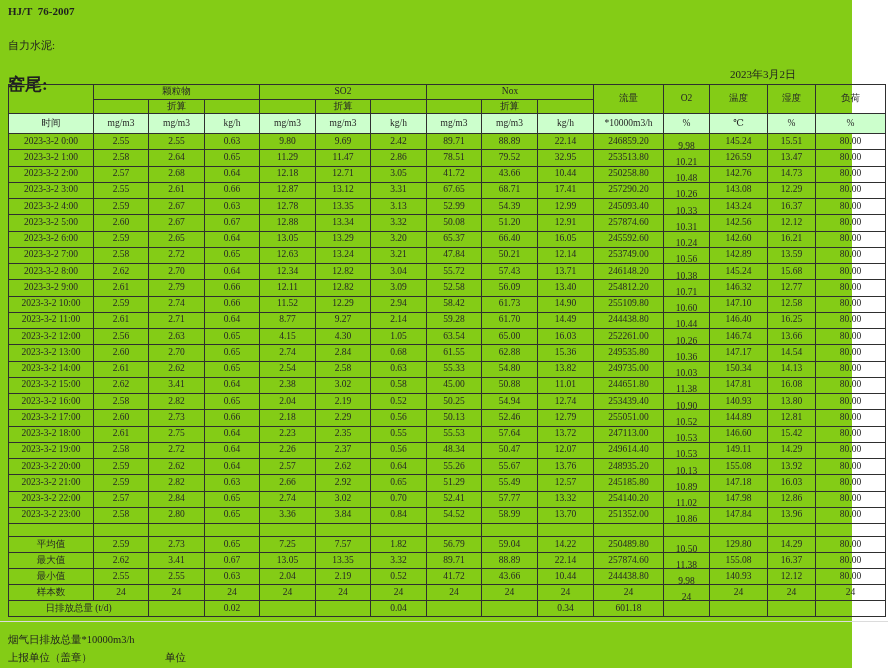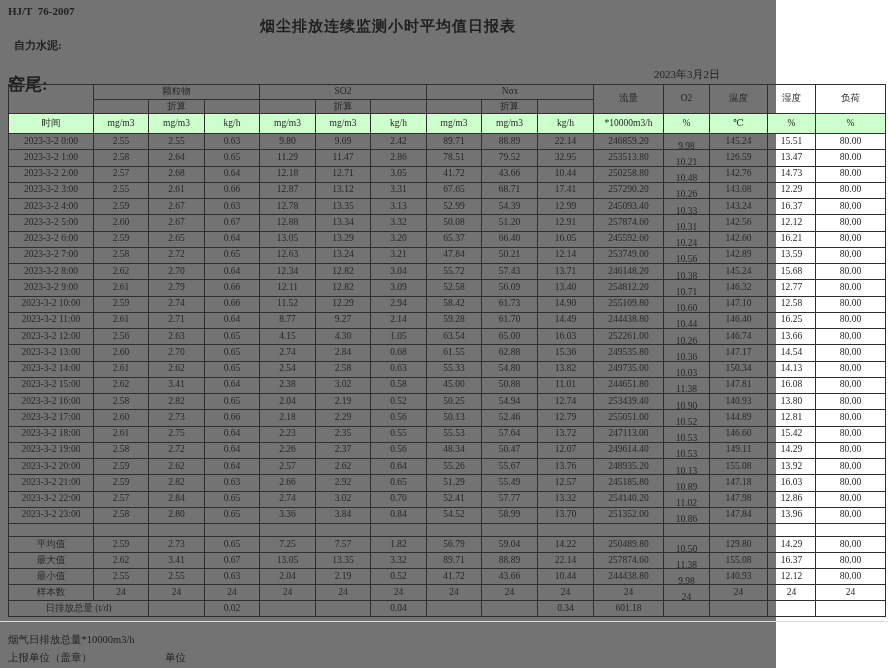--- a/index.html
+++ b/index.html
@@ -1,33 +1,33 @@
 <!DOCTYPE html>
 <html><head>
 <meta charset="utf-8">
 <style>
   html,body { margin:0; padding:0; background:#ffffff; }
   body {
     width:888px; height:668px; overflow:hidden;
     font-family:"Liberation Serif","DejaVu Serif",serif;
     color:#1f1f1f;
   }
-  .page { position:relative; width:776px; height:668px; background:#737373; }
+  .page { position:relative; width:852px; height:668px; background:#84cc16; }
 
   .std-no {
     position:absolute; left:8px; top:5px;
     font-size:11px; font-weight:bold; white-space:pre;
   }
   .title {
     position:absolute; left:0; right:0; top:17px; text-align:center;
     font-size:15px; font-weight:bold;
     font-family:"Liberation Sans","DejaVu Sans",sans-serif;
     letter-spacing:1px;
   }
-  .company { position:absolute; left:14px; top:38px; font-size:11px; font-weight:bold; }
+  .company { position:absolute; left:8px; top:38px; font-size:11px; font-weight:normal; }
   .location { position:absolute; left:8px; top:73px; font-size:17px; font-weight:bold; }
   .date { position:absolute; right:56px; top:67px; font-size:11px; }
 
   table.report {
     position:absolute; left:8px; top:84px;
     width:877px; table-layout:fixed;
     border-collapse:collapse;
     border:1.5px solid #2f2f2f;
   }
   table.report td {
@@ -58,21 +58,20 @@
   .foot-note { position:absolute; left:8px; top:633px; font-size:10.5px; }
   .foot-report { position:absolute; left:8px; top:651px; font-size:10.5px; }
   .foot-unit { position:absolute; left:165px; top:651px; font-size:10.5px; }
 </style>
 </head>
 <body>
 
 <div class="page">
 
   <div class="std-no">HJ/T  76-2007</div>
-  <div class="title">烟尘排放连续监测小时平均值日报表</div>
   <div class="company">自力水泥:</div>
   <div class="location">窑尾:</div>
   <div class="date">2023年3月2日</div>
 
   <table class="report">
     <colgroup>
       <col style="width:85px">
         <col style="width:55px">
         <col style="width:56px">
         <col style="width:55px">

